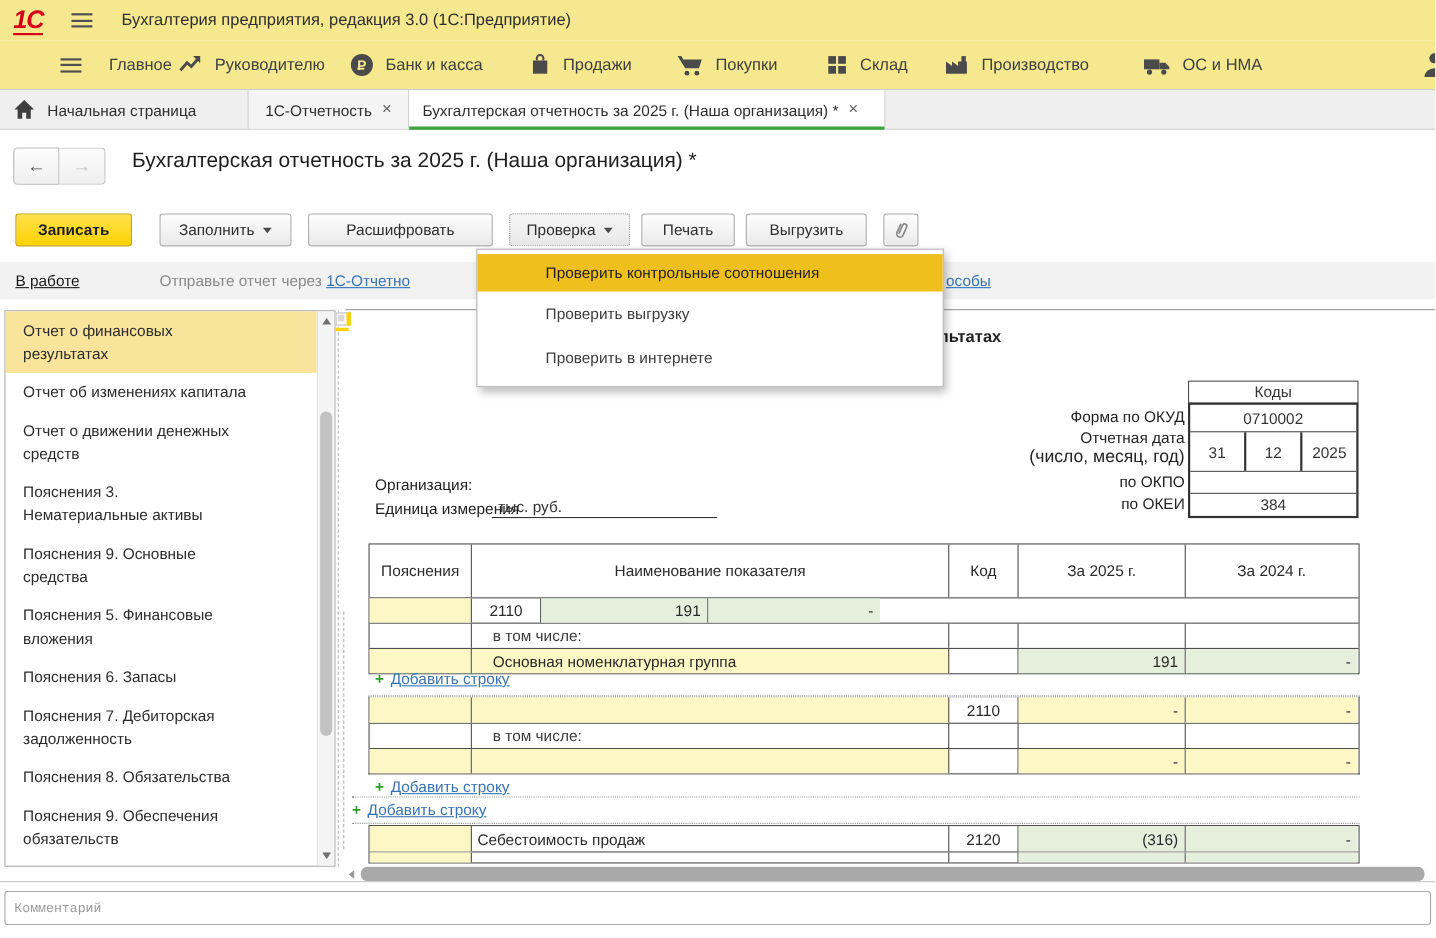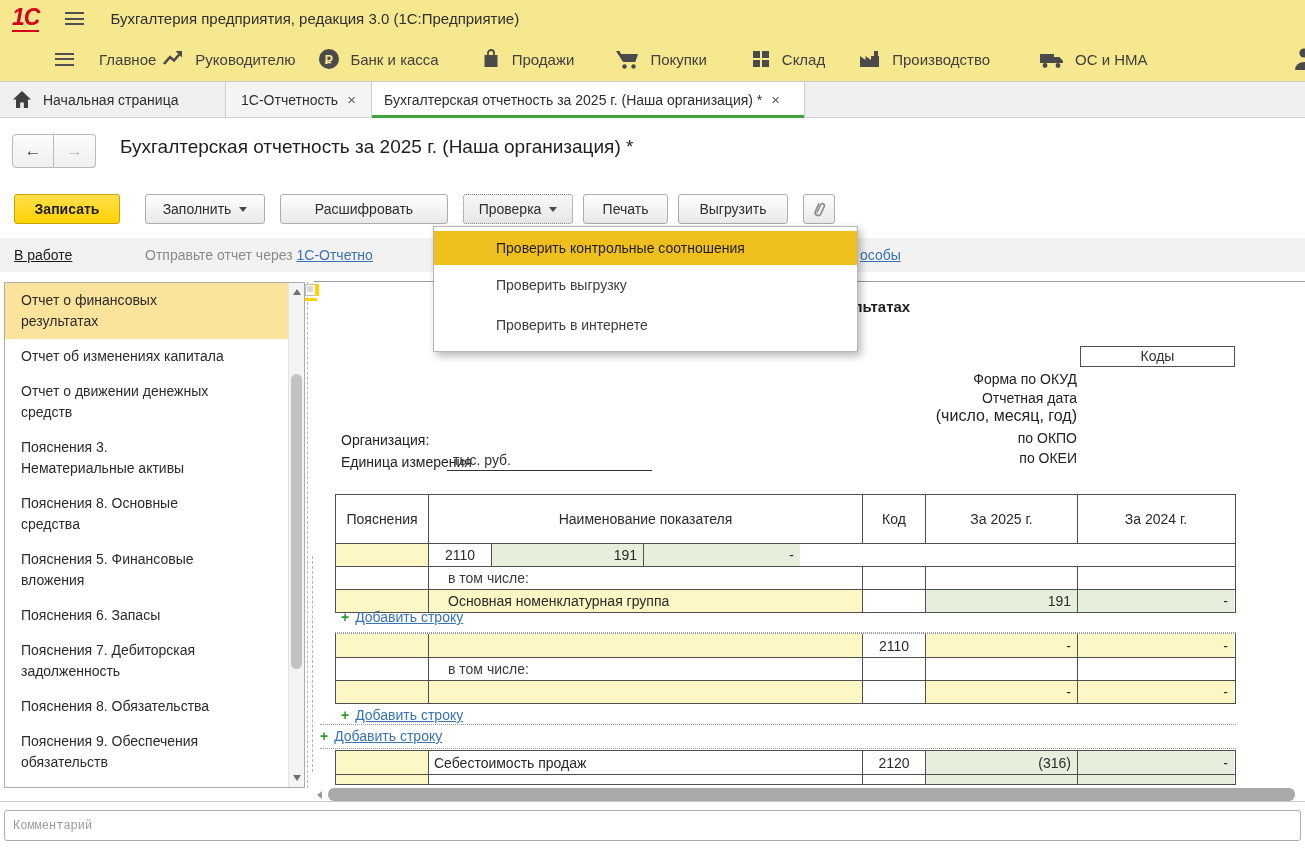--- a/index.html
+++ b/index.html
@@ -259,21 +259,21 @@
 
   <div class="sidebar">
     <div class="side-list">
       <div class="side-item sel">Отчет о финансовых
 результатах</div>
       <div class="side-item">Отчет об изменениях капитала</div>
       <div class="side-item">Отчет о движении денежных
 средств</div>
       <div class="side-item">Пояснения 3.
 Нематериальные активы</div>
-      <div class="side-item">Пояснения 8. Основные
+      <div class="side-item">Пояснения 9. Основные
 средства</div>
       <div class="side-item">Пояснения 5. Финансовые
 вложения</div>
       <div class="side-item">Пояснения 6. Запасы</div>
       <div class="side-item">Пояснения 7. Дебиторская
 задолженность</div>
       <div class="side-item">Пояснения 8. Обязательства</div>
       <div class="side-item">Пояснения 9. Обеспечения
 обязательств</div>
       <div class="side-item clip">Пояснения 10.</div>
@@ -290,20 +290,30 @@
     <div class="corner-ic"></div>
     <div class="corner-bar"></div>
     <div class="rep-title">Отчет о финансовых результатах</div>
 
     <div class="clabel" style="top:89px">Форма по ОКУД</div>
     <div class="clabel" style="top:108px">Отчетная дата</div>
     <div class="clabel sub" style="top:125px">(число, месяц, год)</div>
     <div class="clabel" style="top:148px">по ОКПО</div>
     <div class="clabel" style="top:168px">по ОКЕИ</div>
     <div class="codes-head">Коды</div>
+    <div class="codes-box">
+      <div class="cr" style="height:24px">0710002</div>
+      <div class="cr cr-date" style="height:36px">
+        <span class="dc">31</span>
+        <span class="dc">12</span>
+        <span class="dc">2025</span>
+      </div>
+      <div class="cr" style="height:20px"></div>
+      <div class="cr" style="height:21px">384</div>
+    </div>
 
     <div class="org-label">Организация:</div>
     <div class="unit-label">Единица измерения</div>
     <div class="unit-val">тыс. руб.</div>
 
     <div class="seg" style="top:212px">
       <div class="trow thead">
         <div class="cell c-expl">Пояснения</div>
         <div class="cell c-name">Наименование показателя</div>
         <div class="cell c-code">Код</div>

